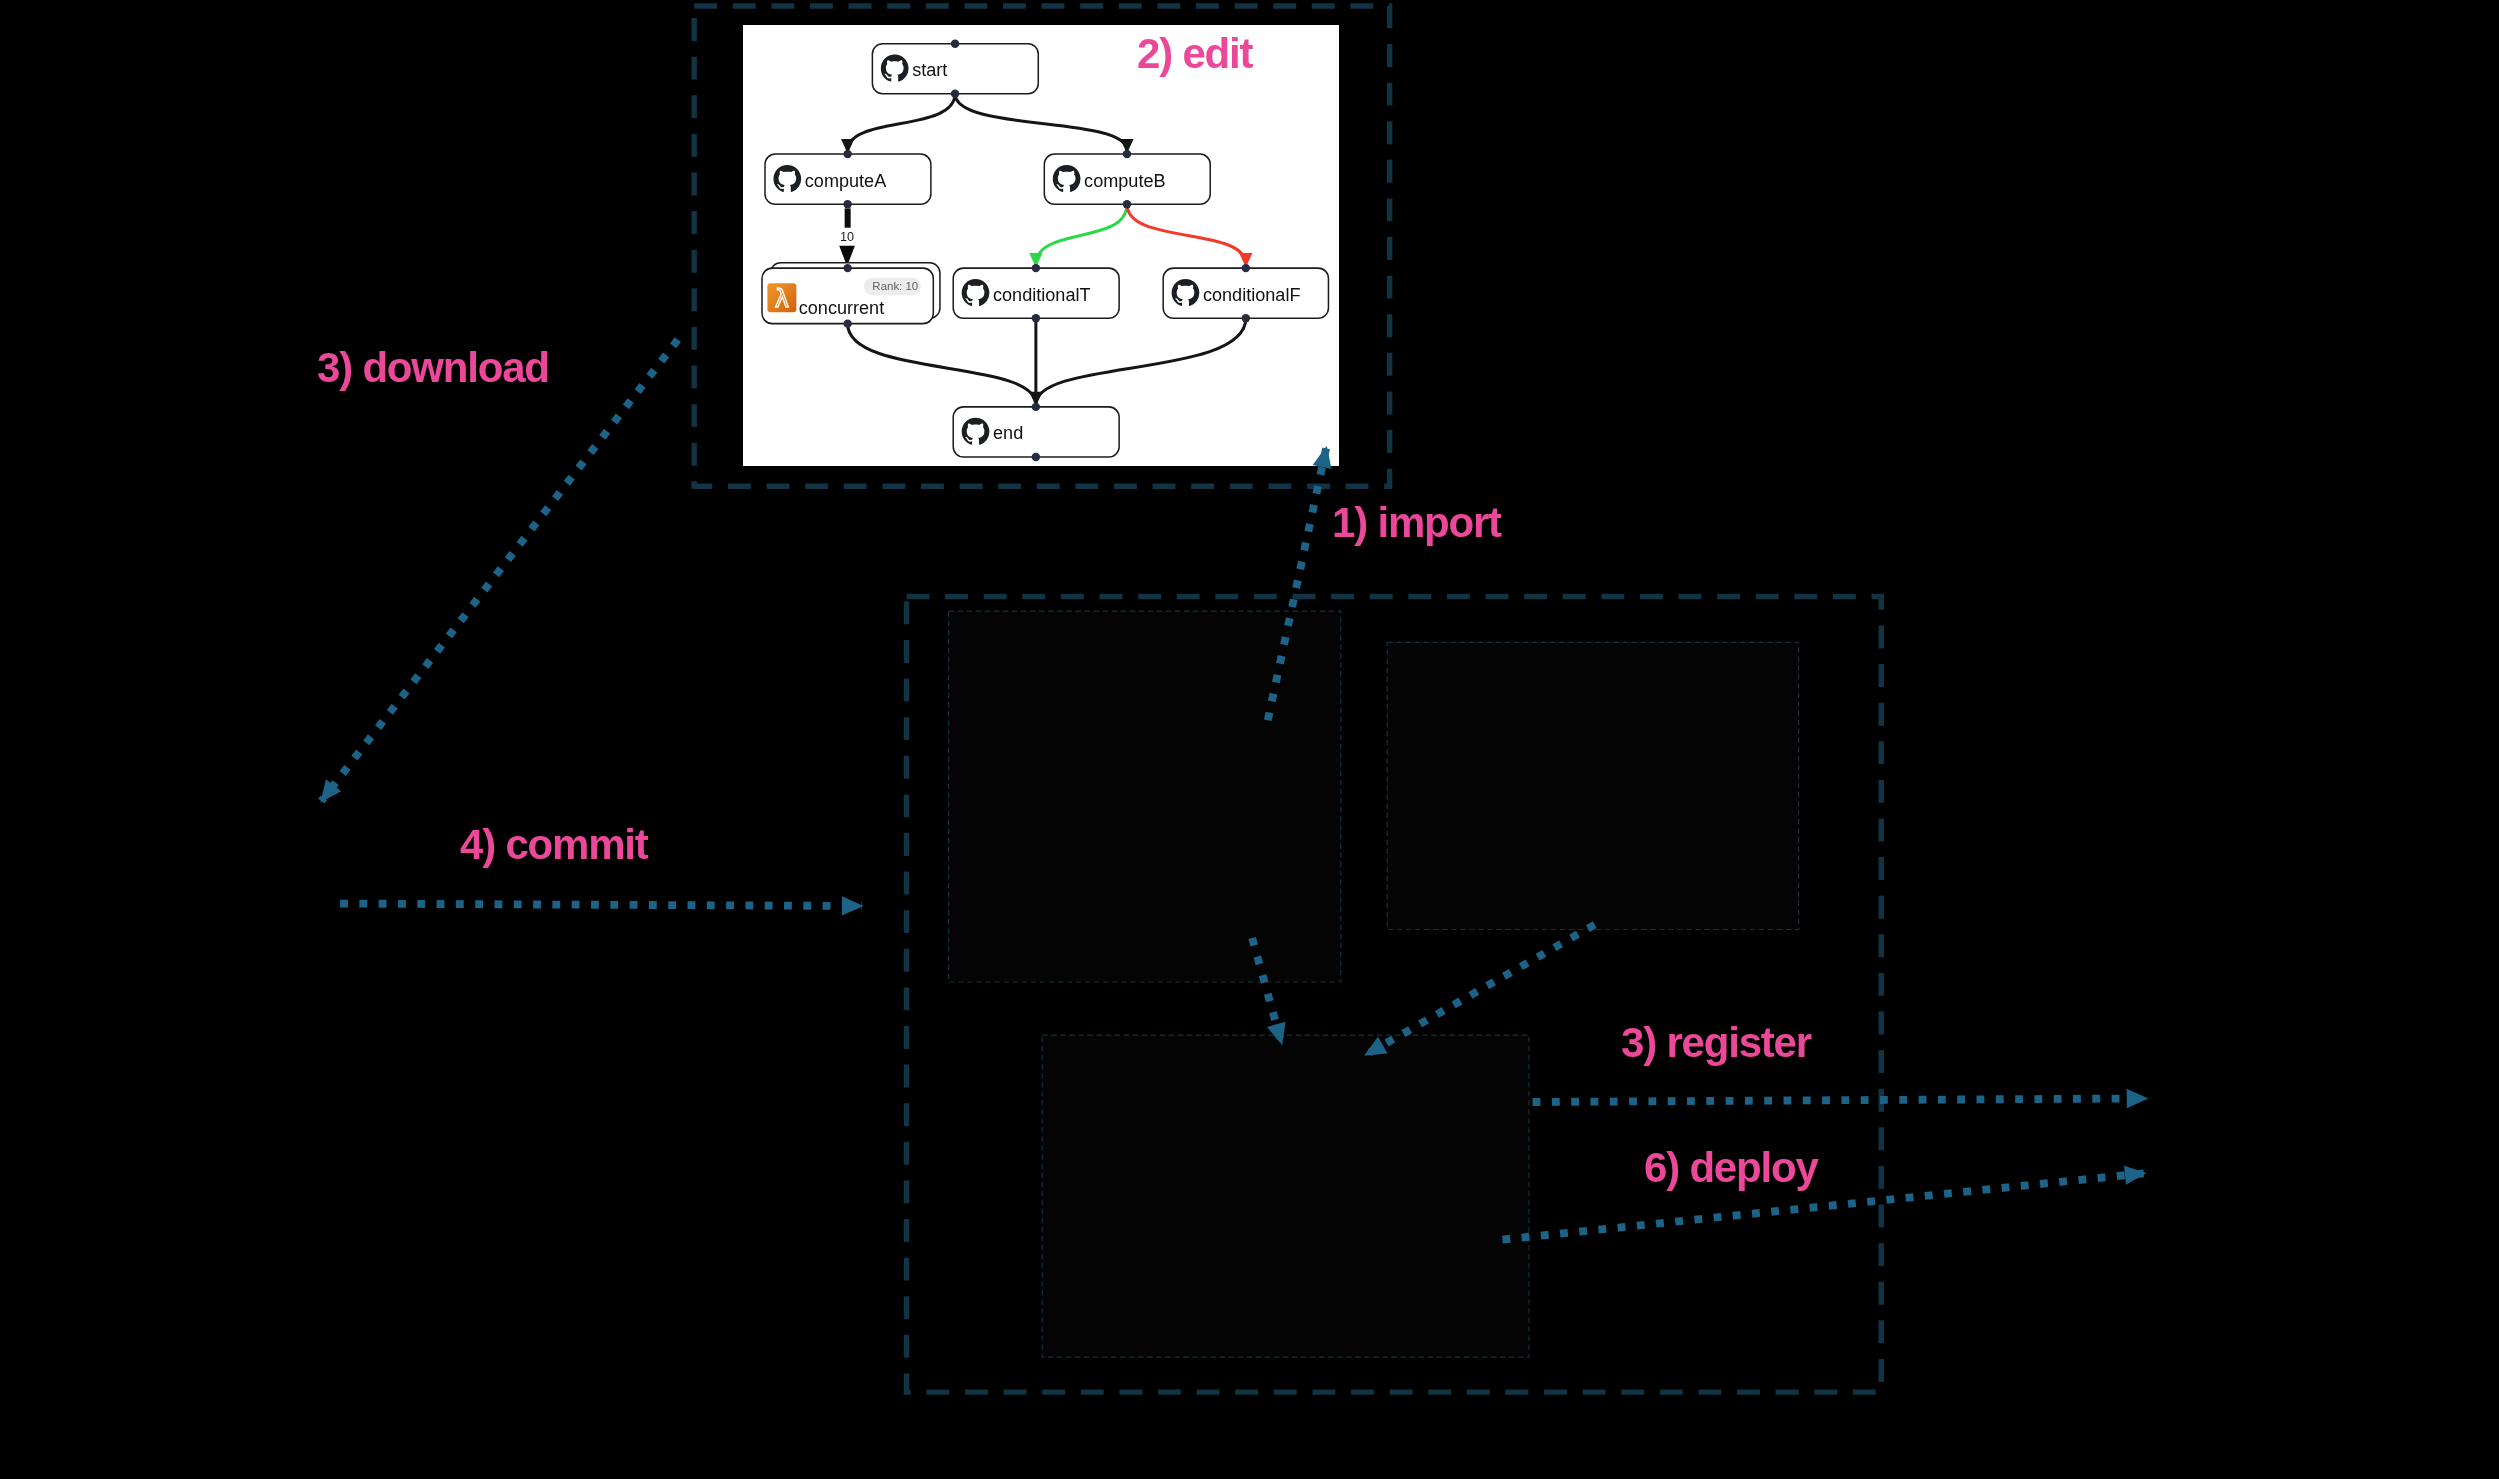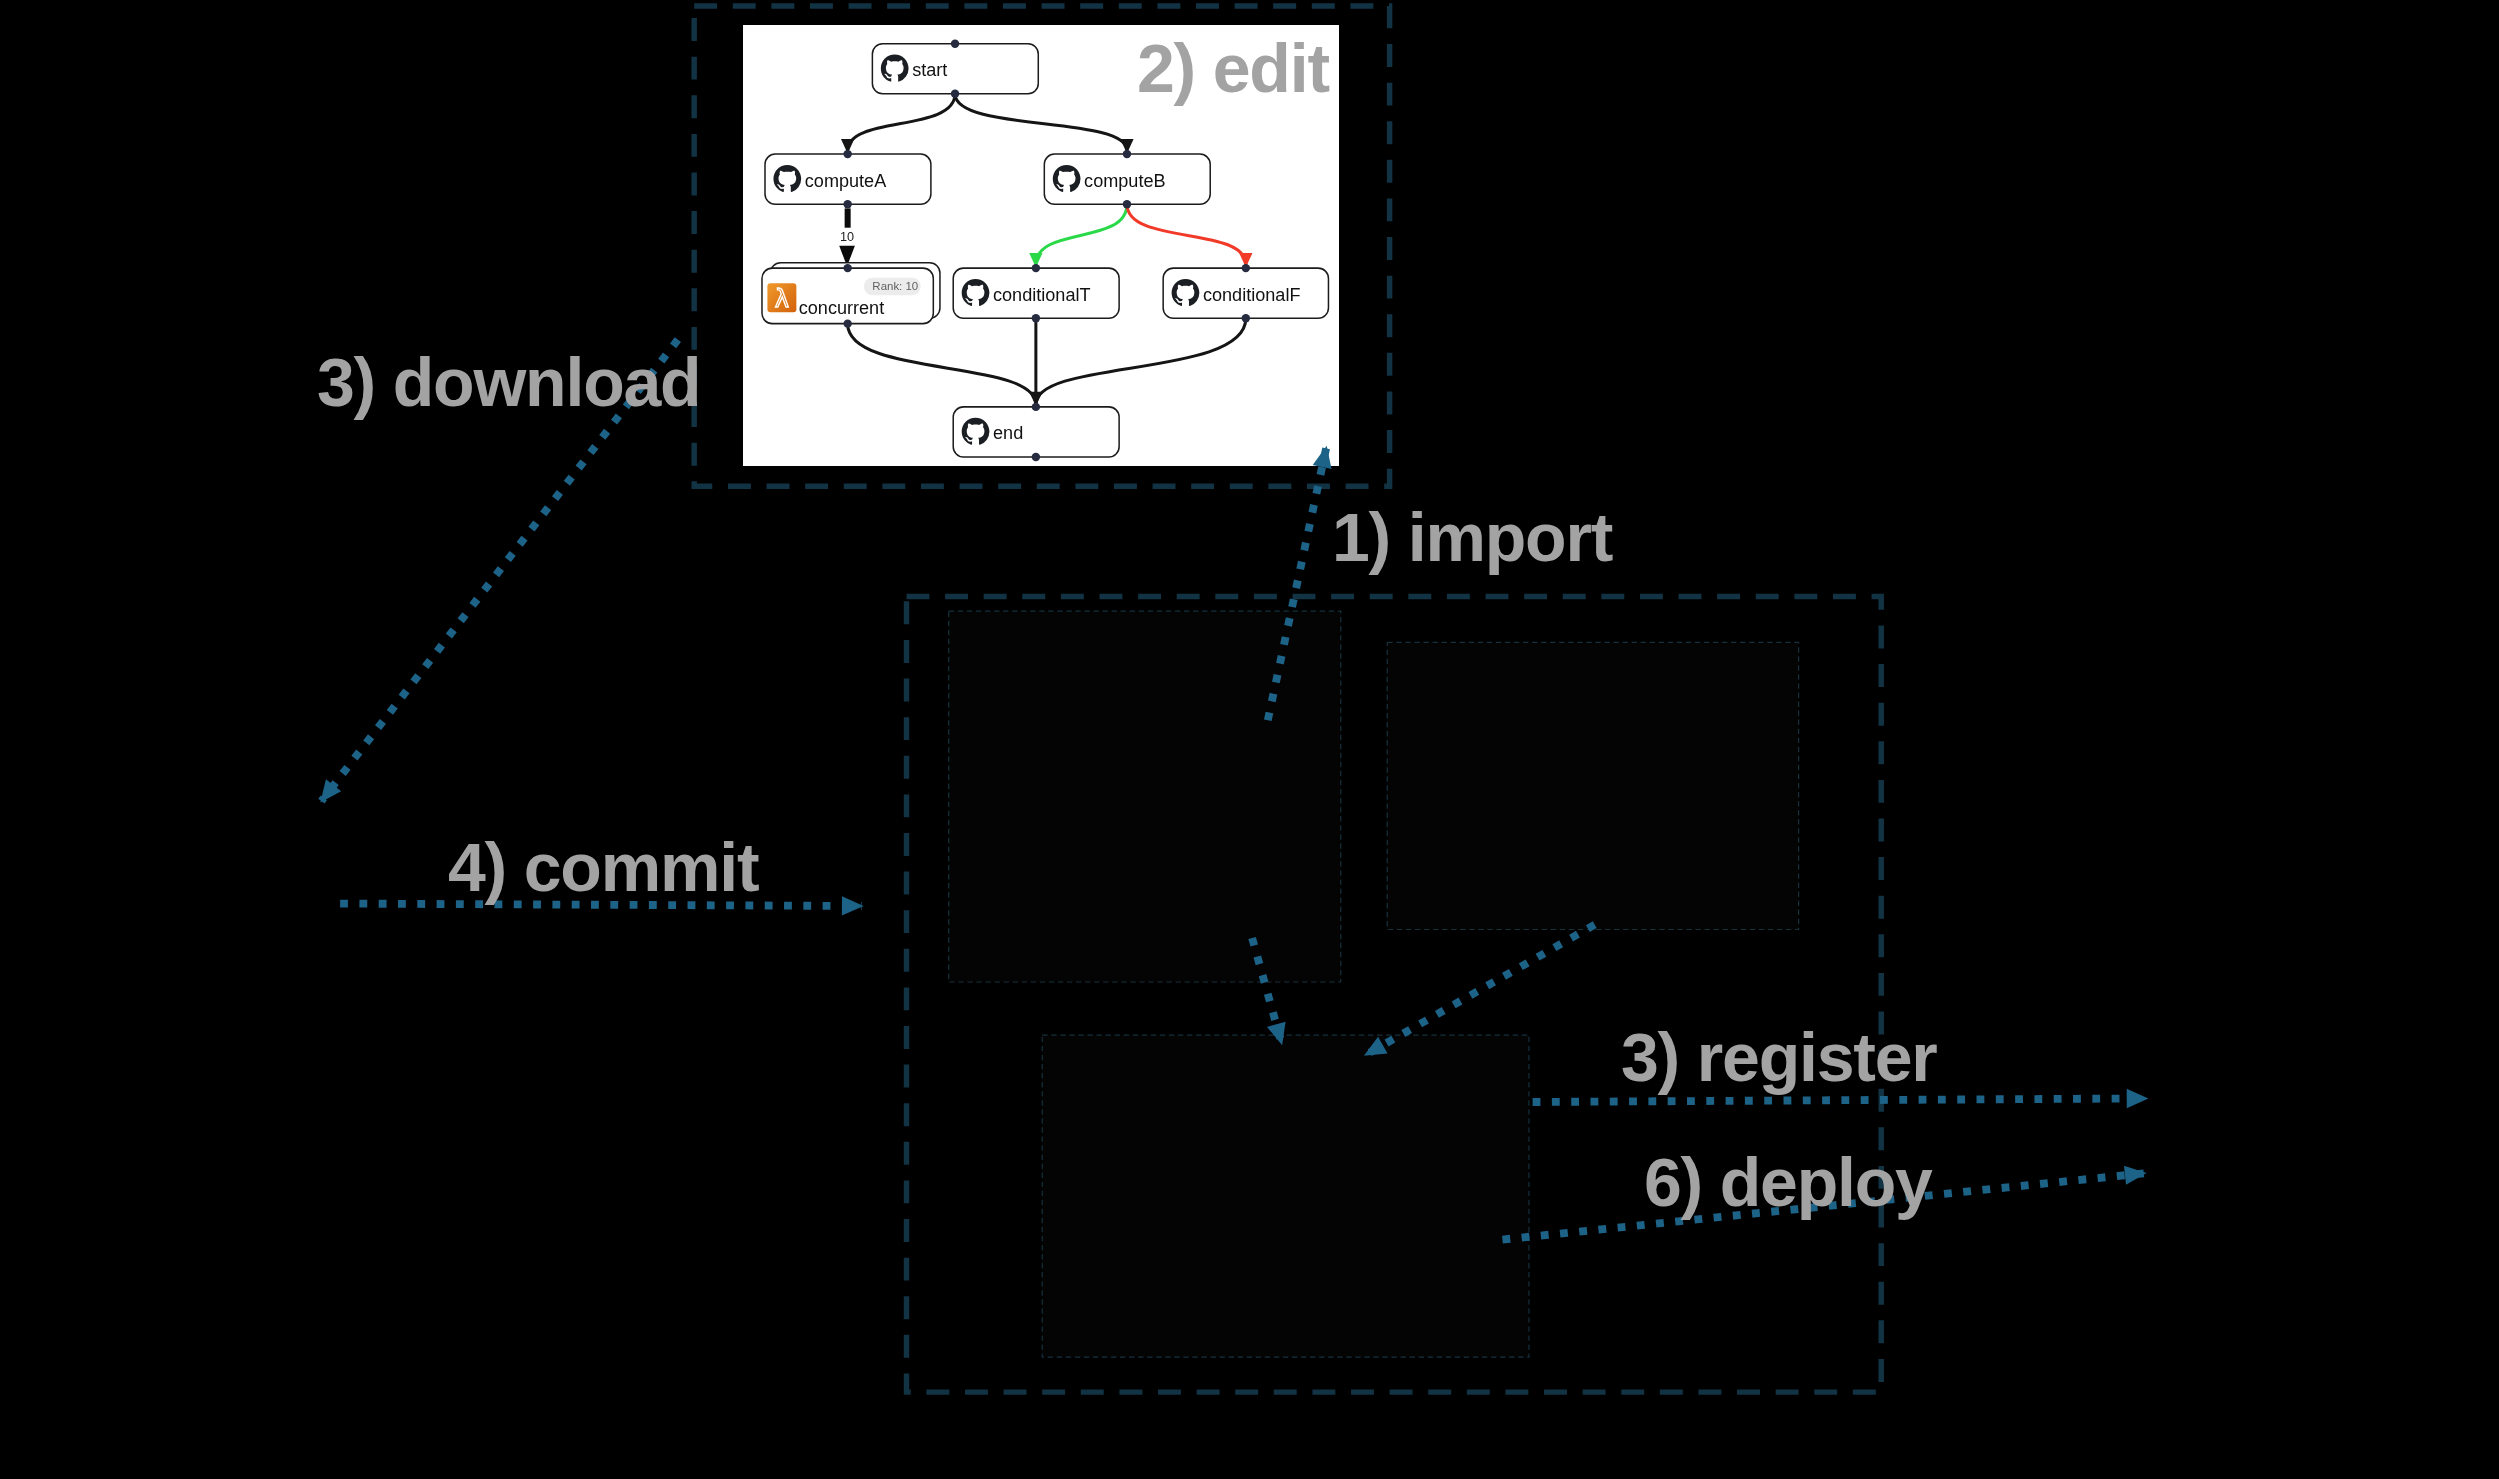--- a/index.html
+++ b/index.html
@@ -2,26 +2,26 @@
 <html style="font-size:9.7px"><head>
 <meta charset="utf-8">
 <style>
   html,body{margin:0;padding:0;background:#000;}
   body{width:2500px;height:1479px;position:relative;overflow:hidden;
        font-family:"Liberation Sans",sans-serif;}
   .canvas{position:absolute;left:0;top:0;width:2500px;height:1479px;background:#000;}
   #anno-svg{position:absolute;left:0;top:0;z-index:3;}
   .panel{position:absolute;left:743px;top:25px;width:596px;height:441px;
          background:#ffffff;z-index:2;}
-  .step-label{position:absolute;z-index:4;color:#a3a3a3;font-weight:bold;
-              font-size:68px;line-height:1.1;letter-spacing:-1.2px;white-space:nowrap;}
+  .step-label{position:absolute;z-index:4;color:#ec4899;font-weight:bold;
+              font-size:42px;line-height:1.1;letter-spacing:-1.2px;white-space:nowrap;}
   #label-edit{left:1137px;top:31px;}
   #label-import{left:1332px;top:500px;}
   #label-download{left:317px;top:345px;}
-  #label-commit{left:448px;top:822px;margin-top:8px;}
+  #label-commit{left:460px;top:822px;}
   #label-register{left:1621px;top:1020px;}
   #label-deploy{left:1612px;top:1145px;margin-left:32px;}
   .wf-node-label{font-family:"Liberation Sans",sans-serif;font-size:30px;fill:#111;}
   .badge-label{font-family:"Liberation Sans",sans-serif;font-size:19px;fill:#5f5f5f;}
   .edge-weight{font-family:"Liberation Sans",sans-serif;font-size:21px;fill:#222;
                text-anchor:middle;}
   .lambda-glyph{font-family:"DejaVu Sans",sans-serif;font-size:40px;
                 fill:none;stroke:#fff;stroke-width:2.2px;text-anchor:middle;}
 </style>
 </head>

